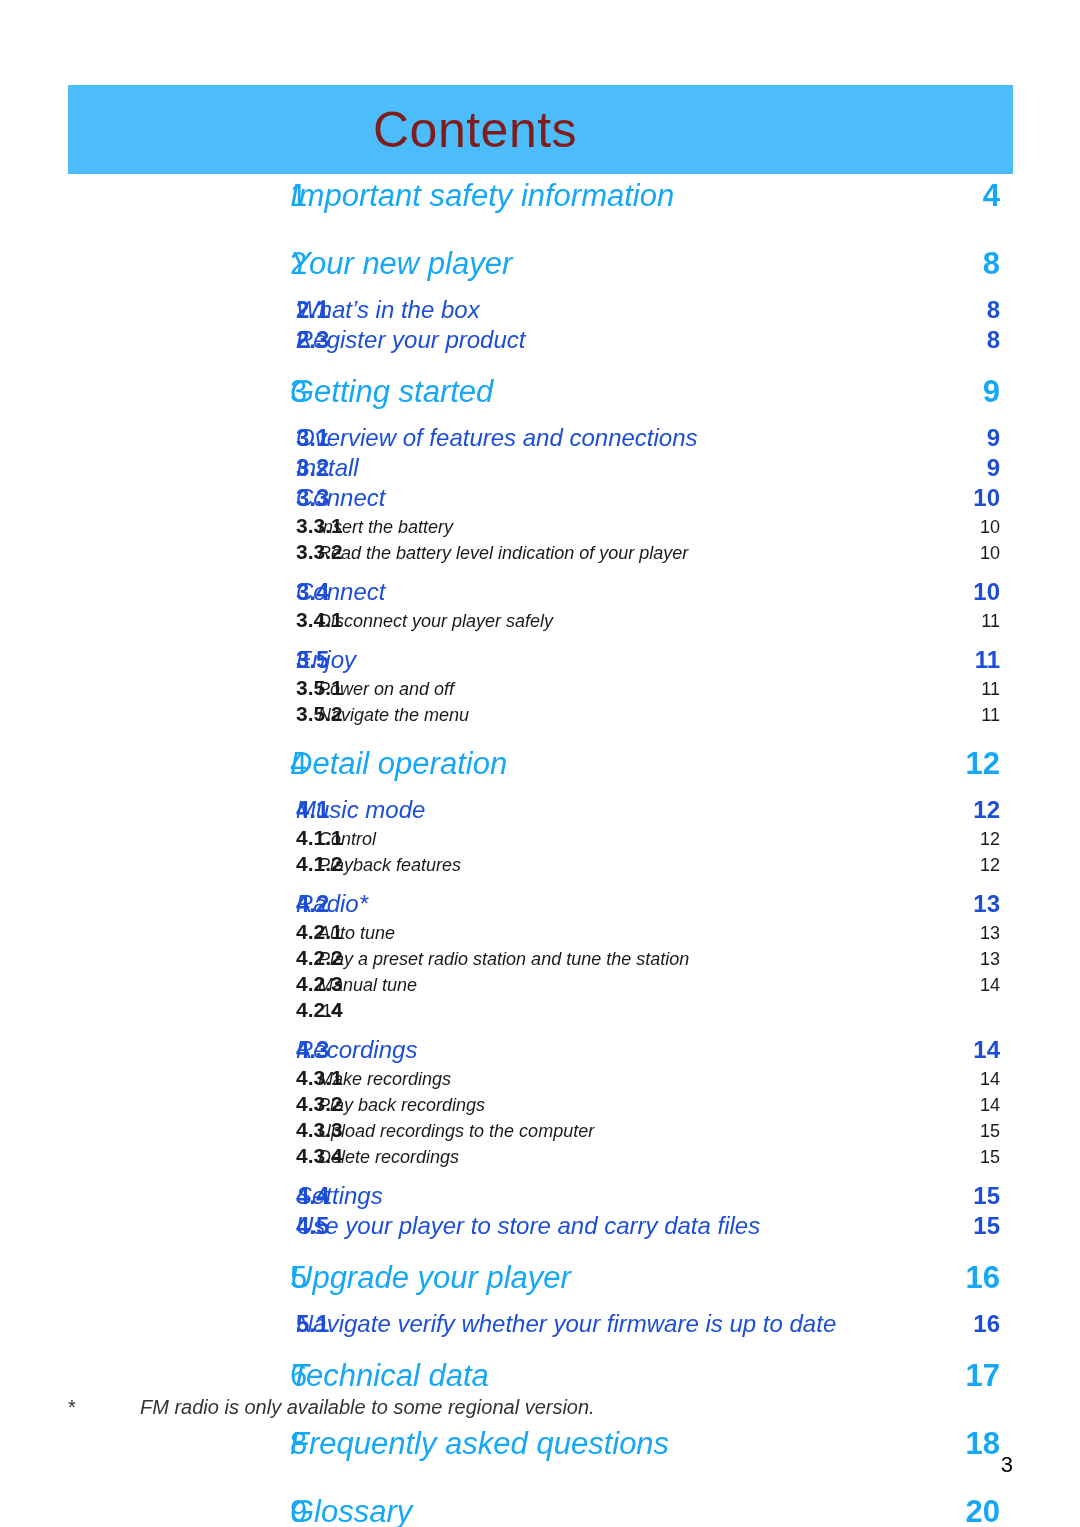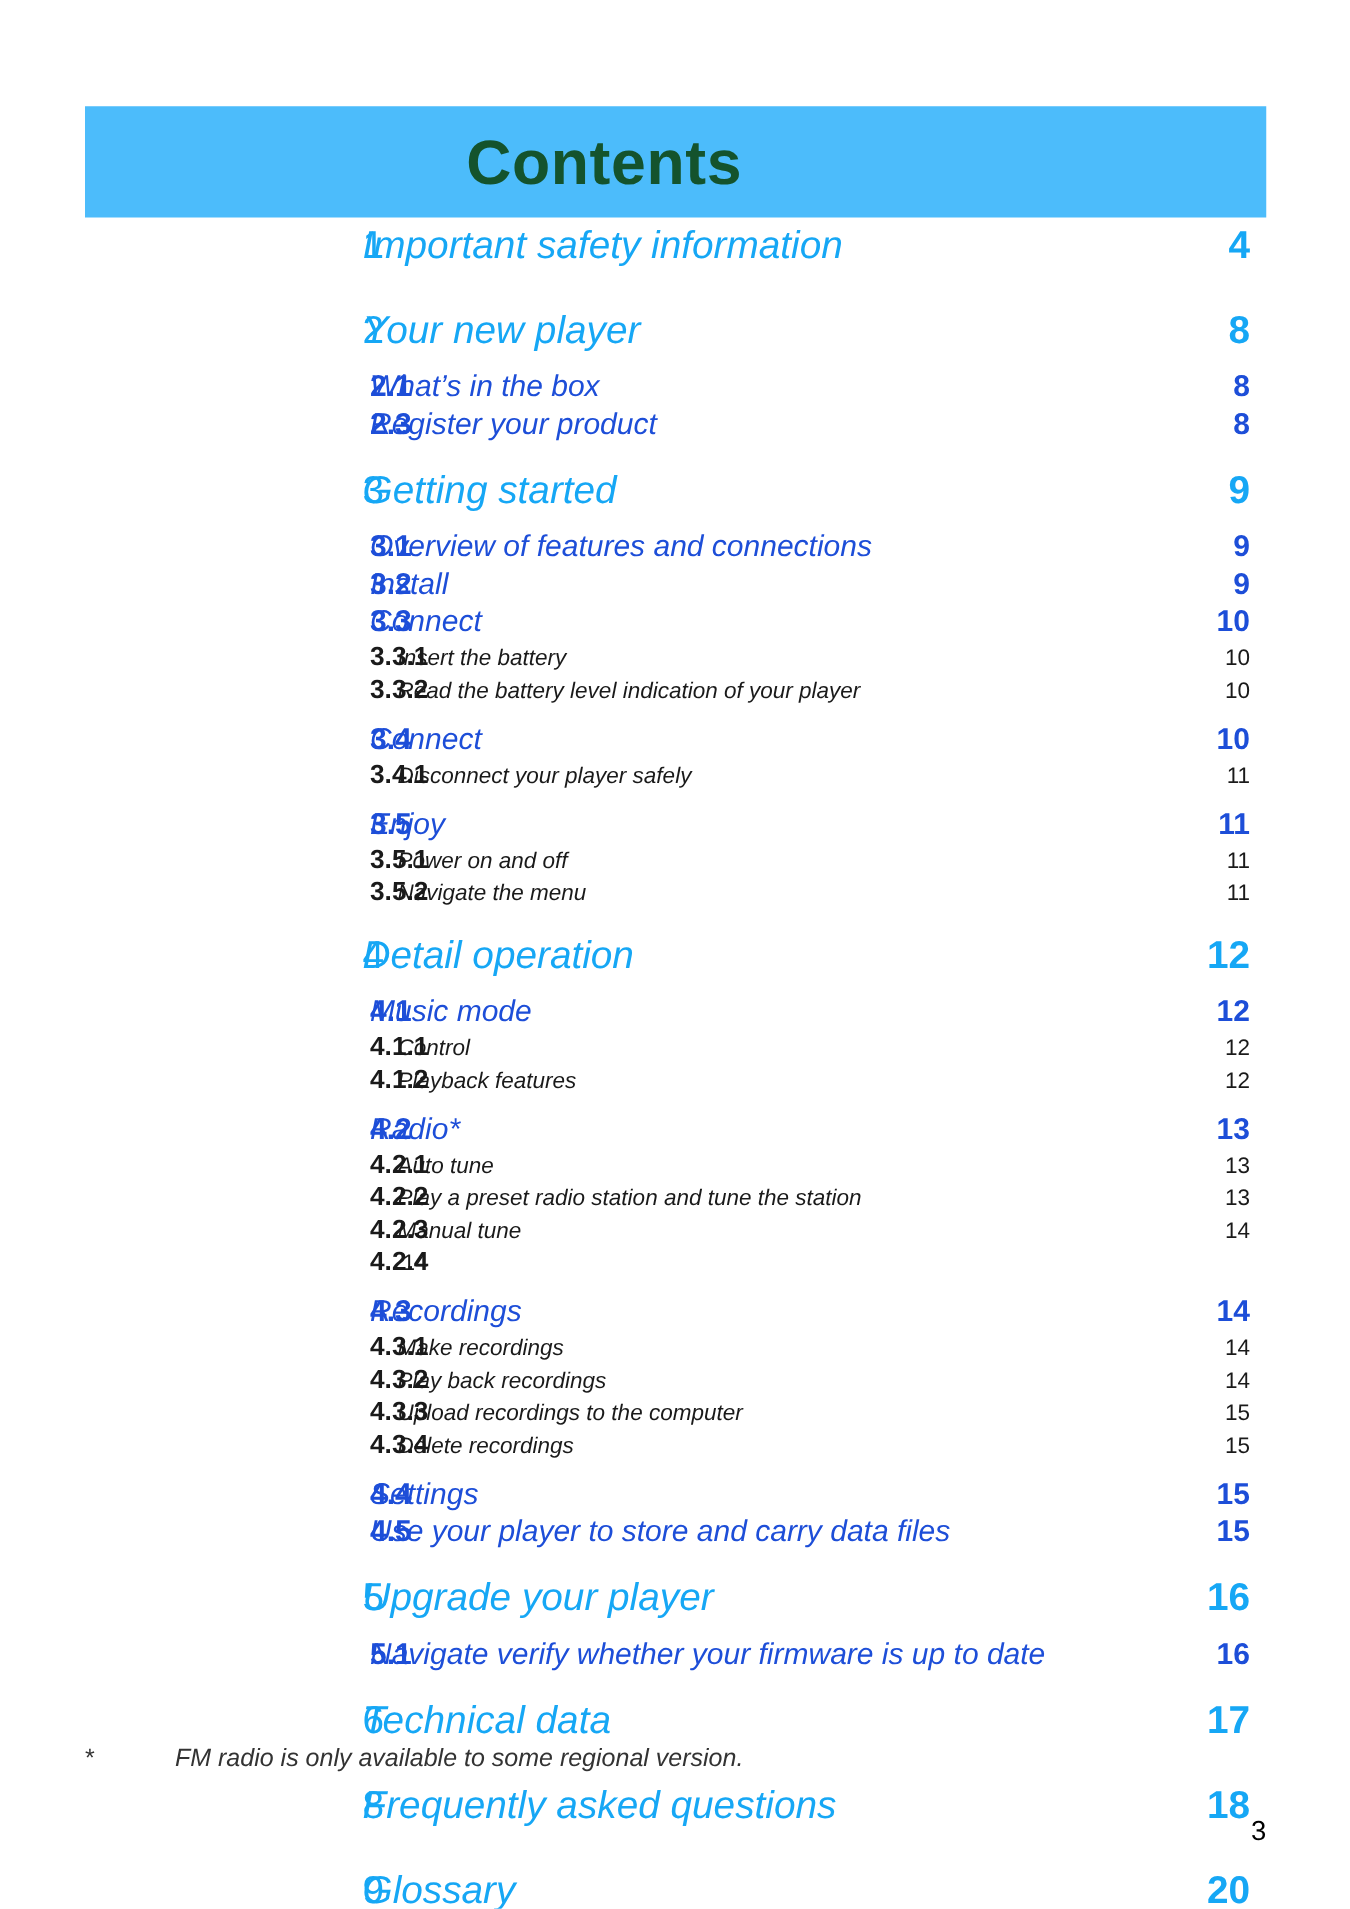--- a/index.html
+++ b/index.html
@@ -28,23 +28,23 @@
     top: 85px;
     width: 945px;
     height: 89px;
     background: #4cbcfb;
   }
   .banner-title {
     position: absolute;
     left: 305px;
     top: 50%;
     transform: translateY(-50%);
-    color: #14532d;
+    color: #7f1d1d;
     font-size: 50px;
-    font-weight: 700;
+    font-weight: 400;
     letter-spacing: 0.5px;
     line-height: 1;
     white-space: nowrap;
   }
 
   
   .toc {
     position: absolute;
     left: 68px;
     top: 178px;

